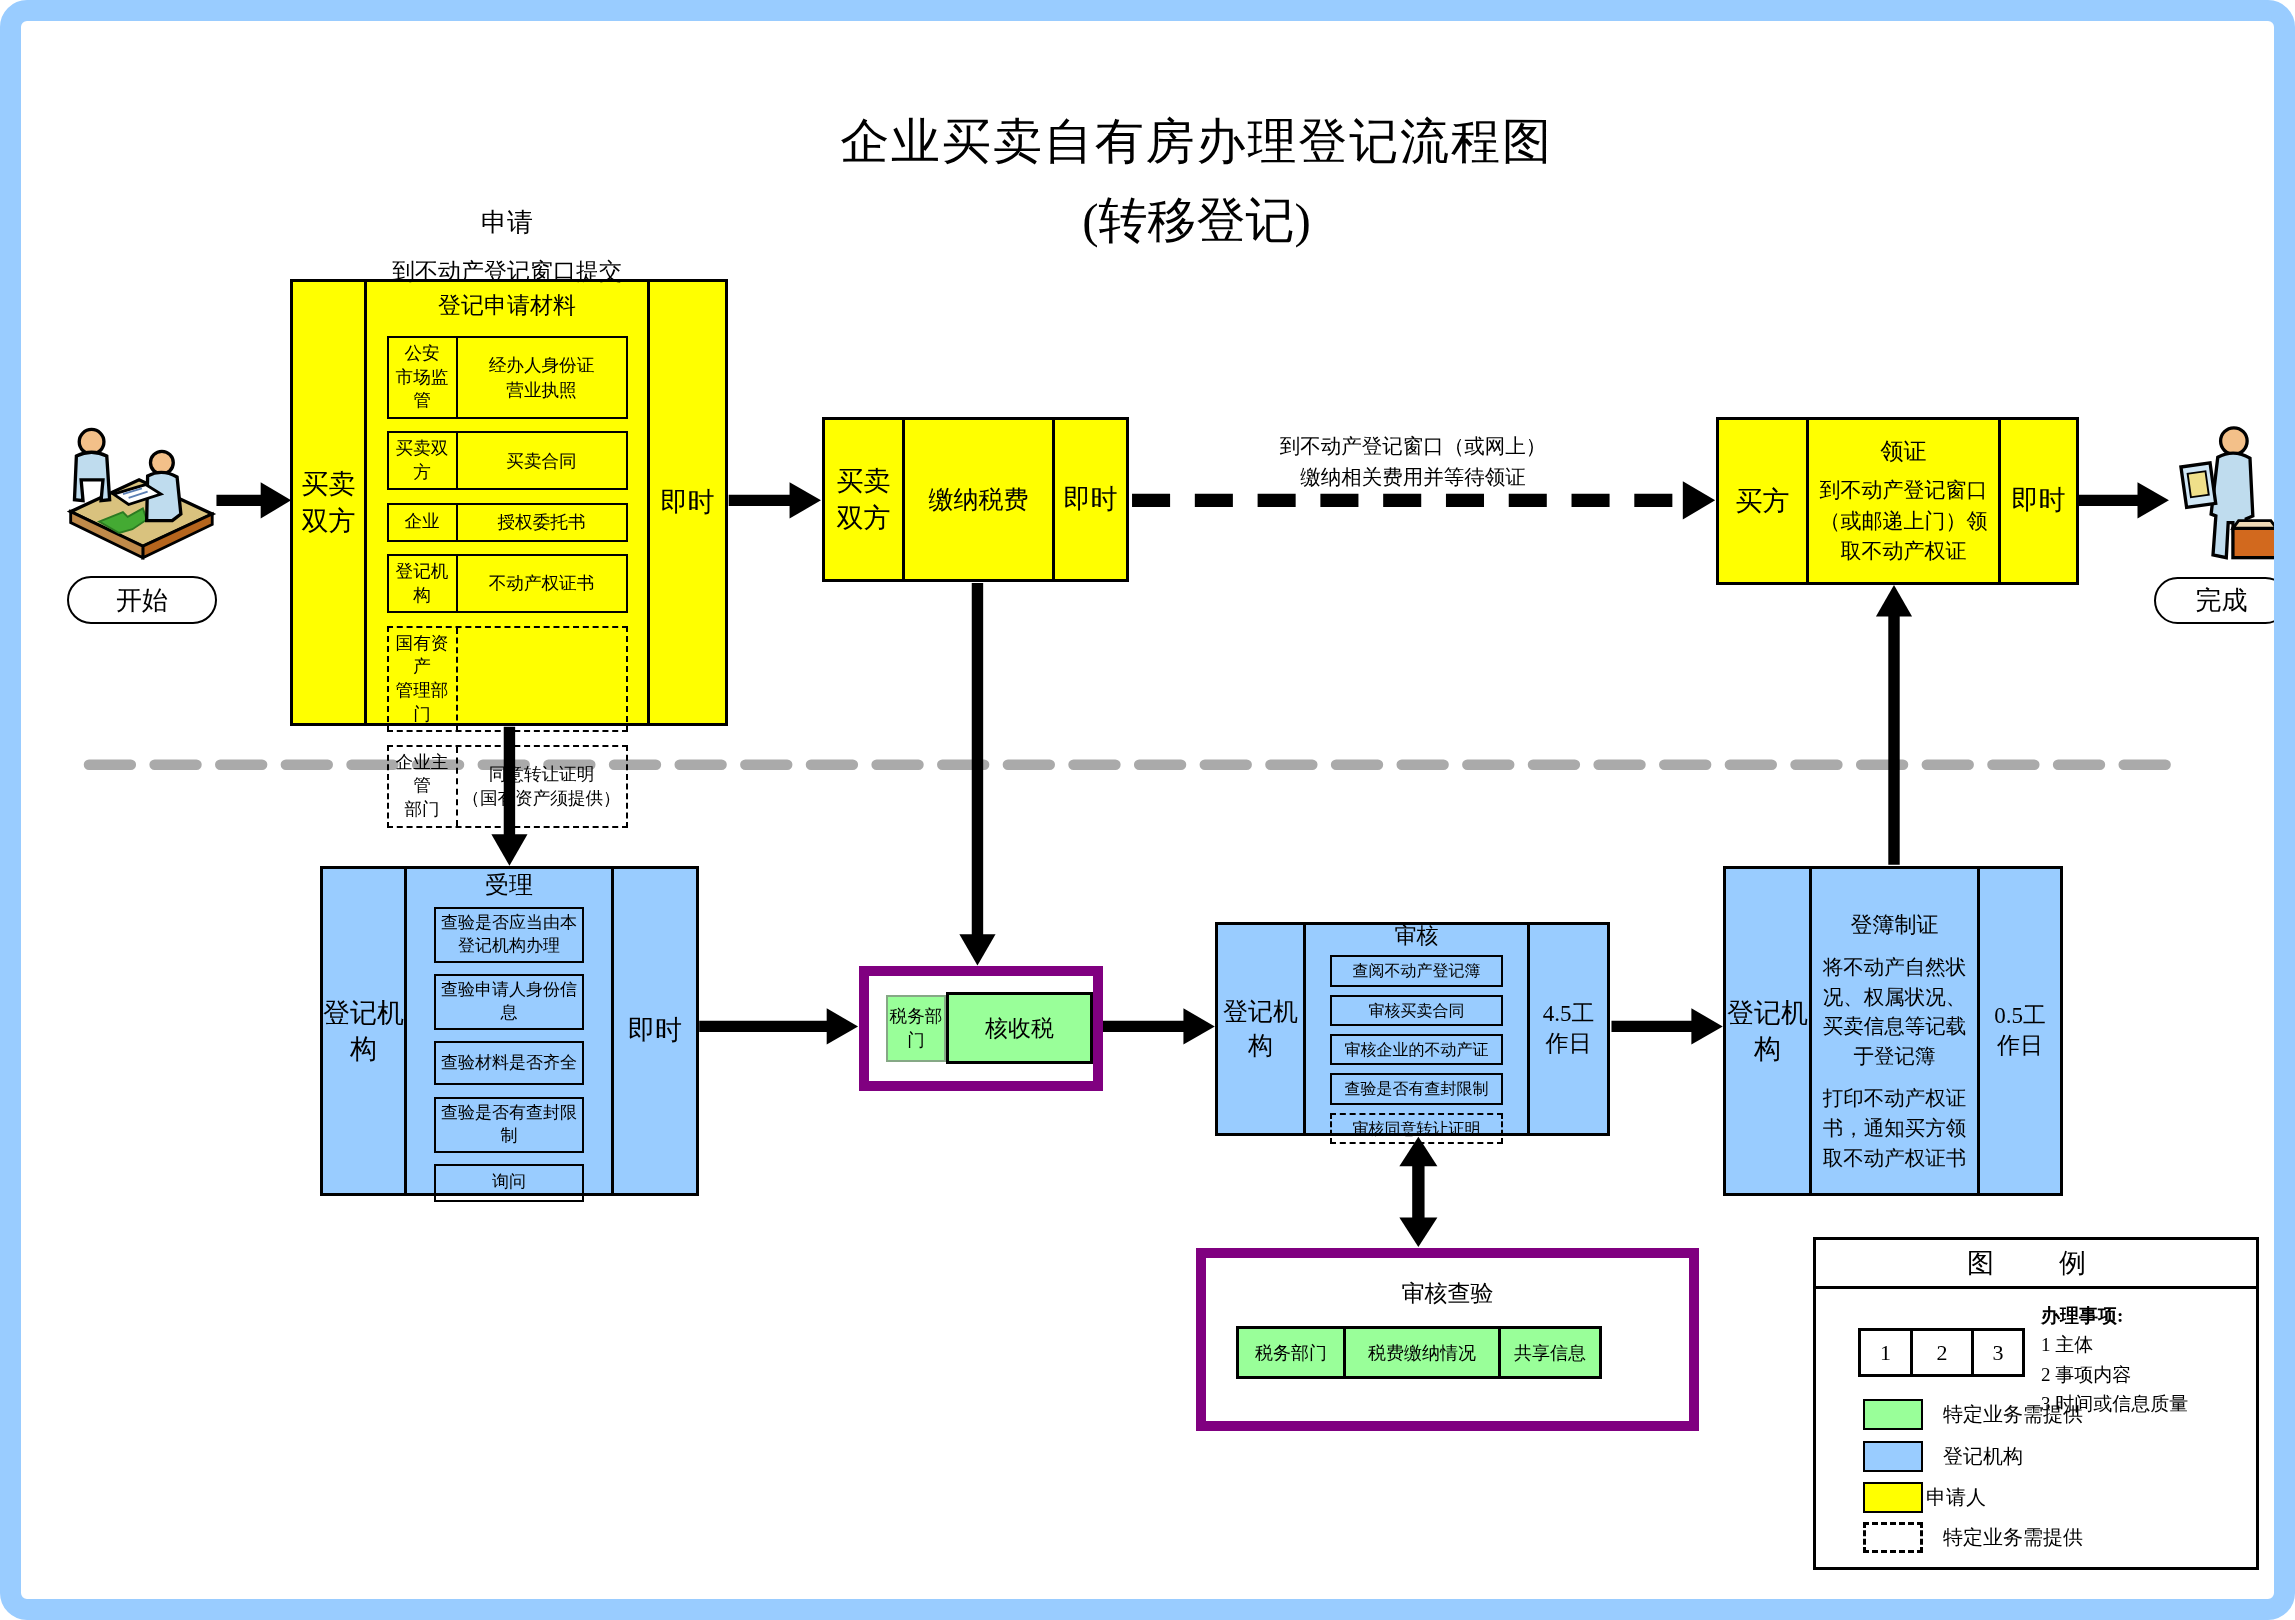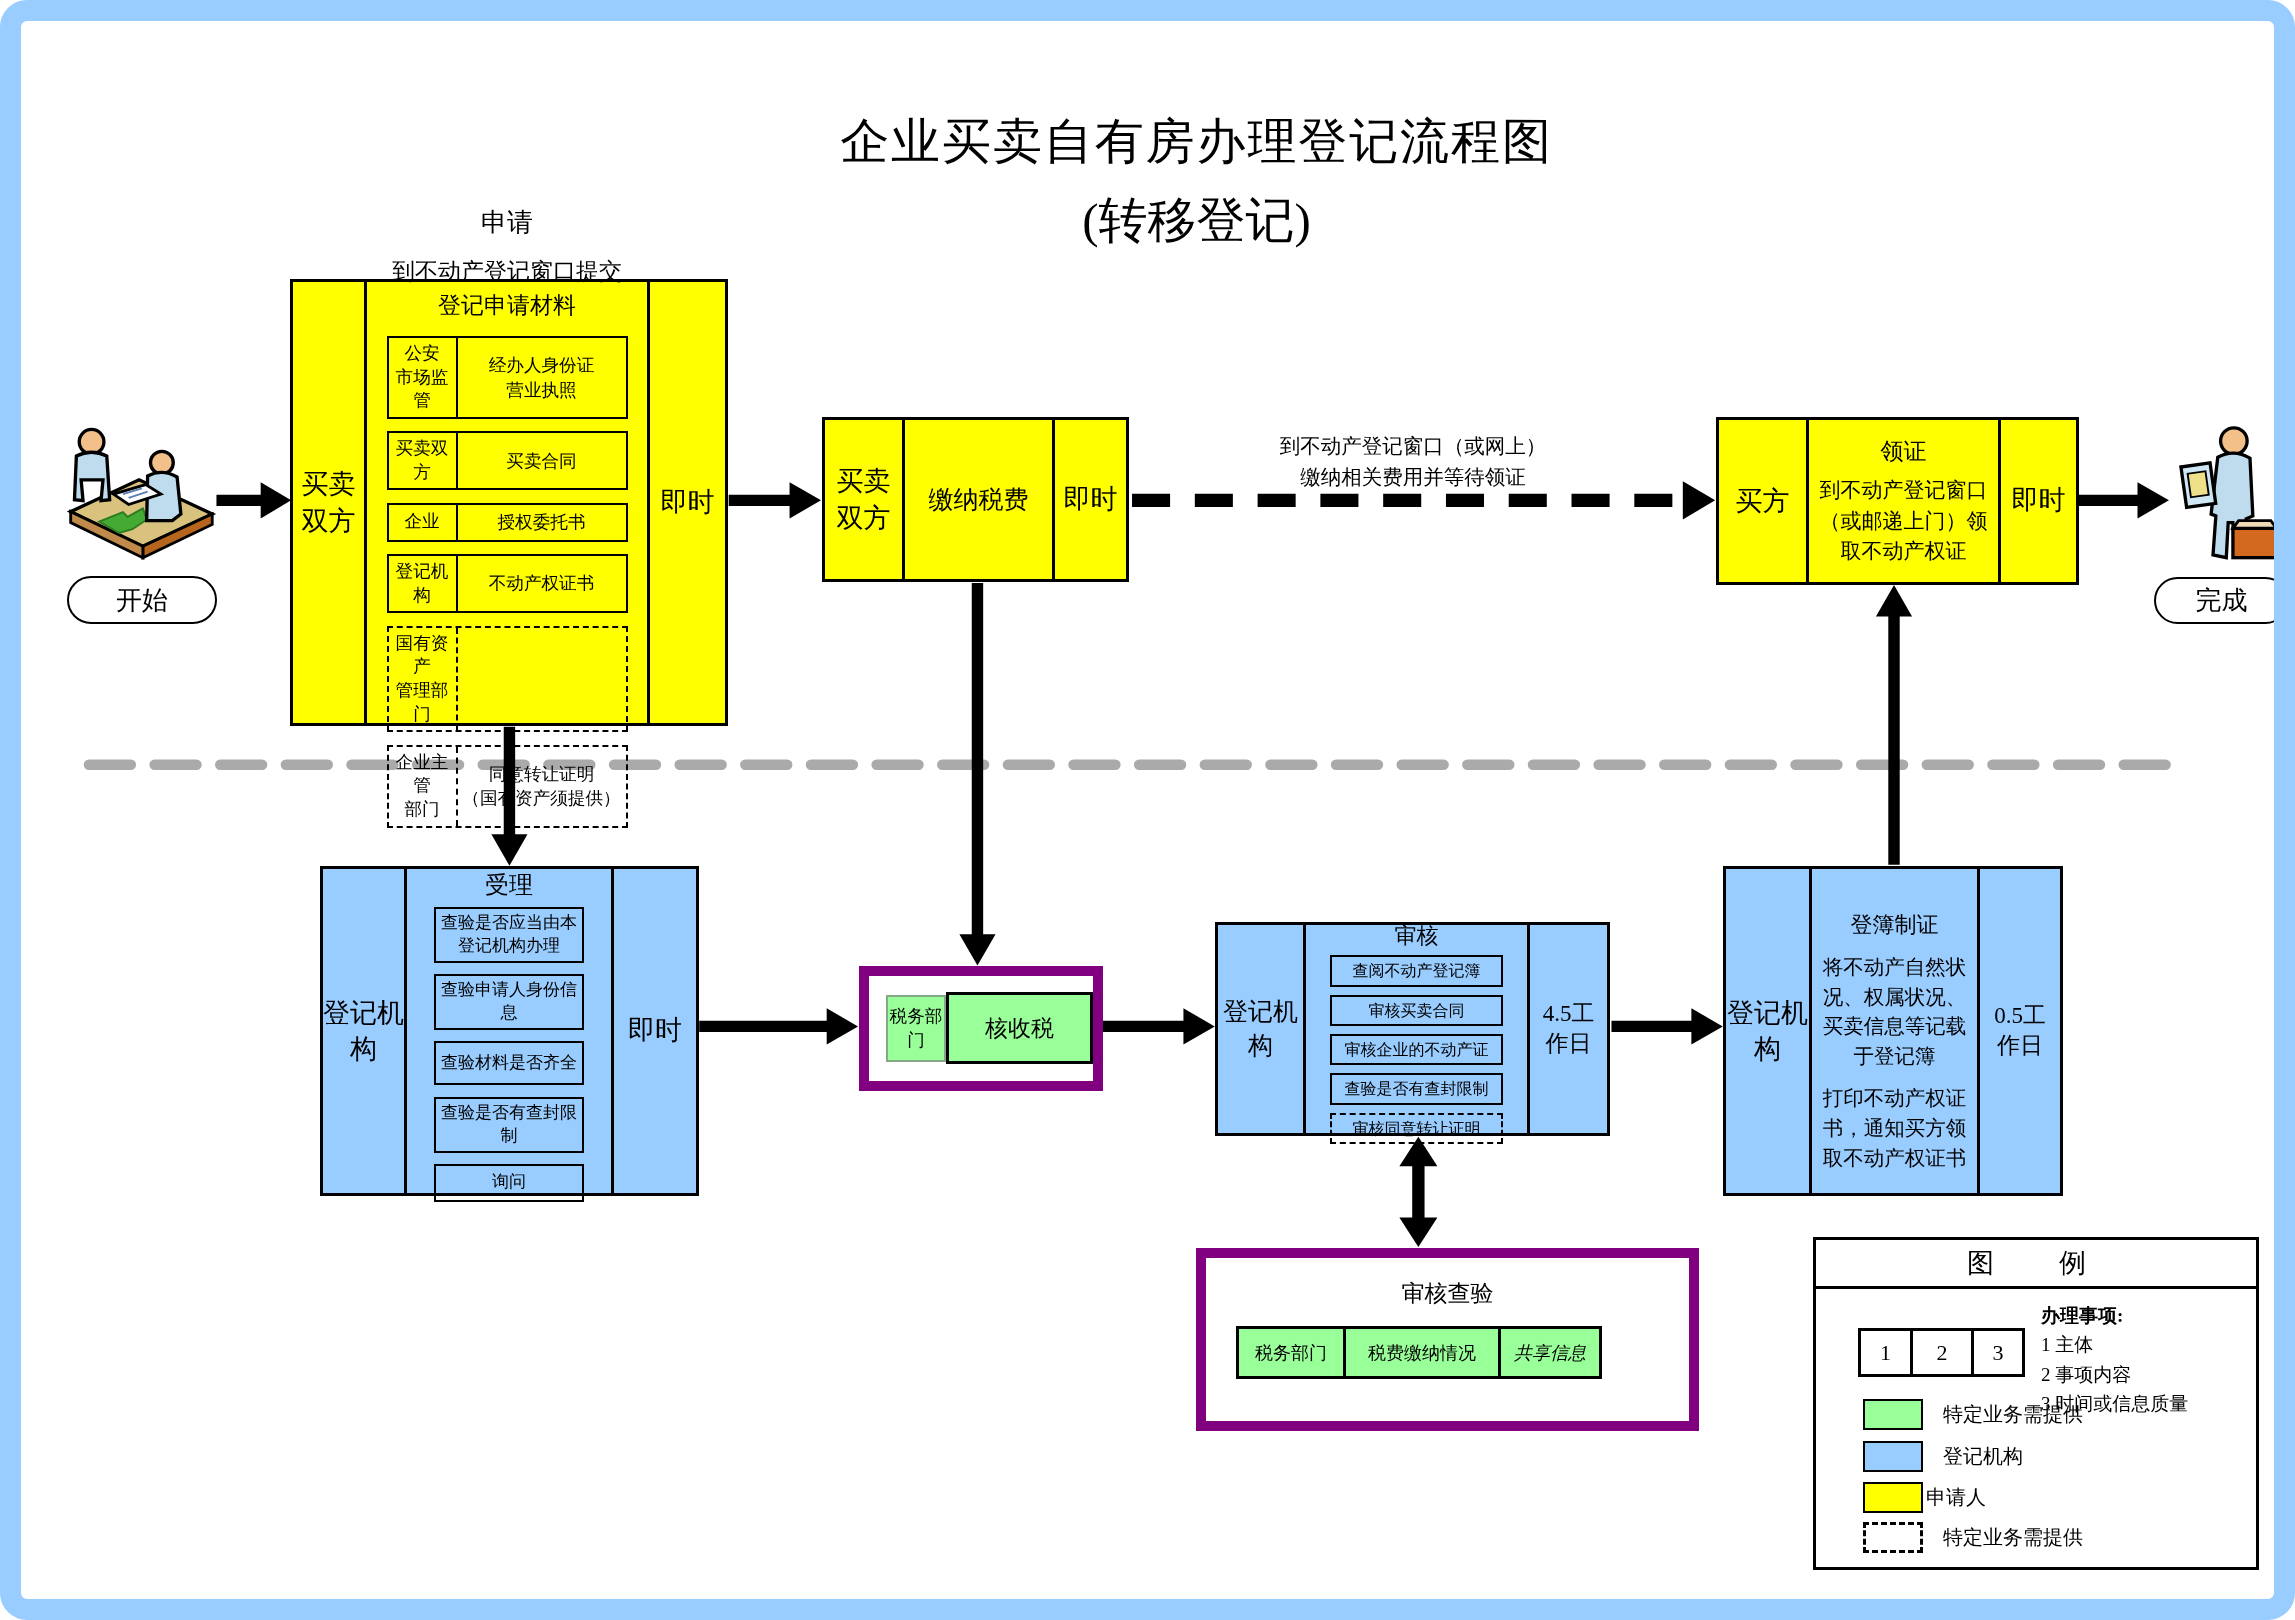--- a/index.html
+++ b/index.html
@@ -236,21 +236,21 @@
     <div class="col" style="width:80px;border-left:3.3px solid #000;">
       <div class="time-label" style="font-size:23px;">4.5工作日</div>
     </div>
   </div>
 
   <div class="purplebox" style="left:1196px;top:1248px;width:503px;height:183px;">
     <div style="text-align:center;font-size:23px;margin-top:20px;">审核查验</div>
     <div style="position:absolute;left:30px;top:68px;display:flex;">
       <div class="greencell" style="width:110px;height:53px;border:3.3px solid #000;font-size:18px;">税务部门</div>
       <div class="greencell" style="width:155px;height:53px;border:3.3px solid #000;border-left:none;font-size:18px;">税费缴纳情况</div>
-      <div class="greencell" style="width:101px;height:53px;border:3.3px solid #000;border-left:none;font-size:18px;font-style:italic;">共享信息</div>
+      <div class="greencell" style="width:101px;height:53px;border:3.3px solid #000;border-left:none;font-size:18px;">共享信息</div>
     </div>
   </div>
 
   <div class="box blue" style="left:1723px;top:866px;width:340px;height:330px;">
     <div class="col sep" style="width:86px;">
       <div class="actor-label">登记机构</div>
     </div>
     <div class="col main-col" style="padding:0 5.7px;">
       <div style="font-size:22px;margin-top:21px;">登簿制证</div>
       <div style="font-size:20.5px;line-height:1.45;text-align:center;margin-top:13.3px;">将不动产自然状况、权属状况、买卖信息等记载于登记簿</div>

